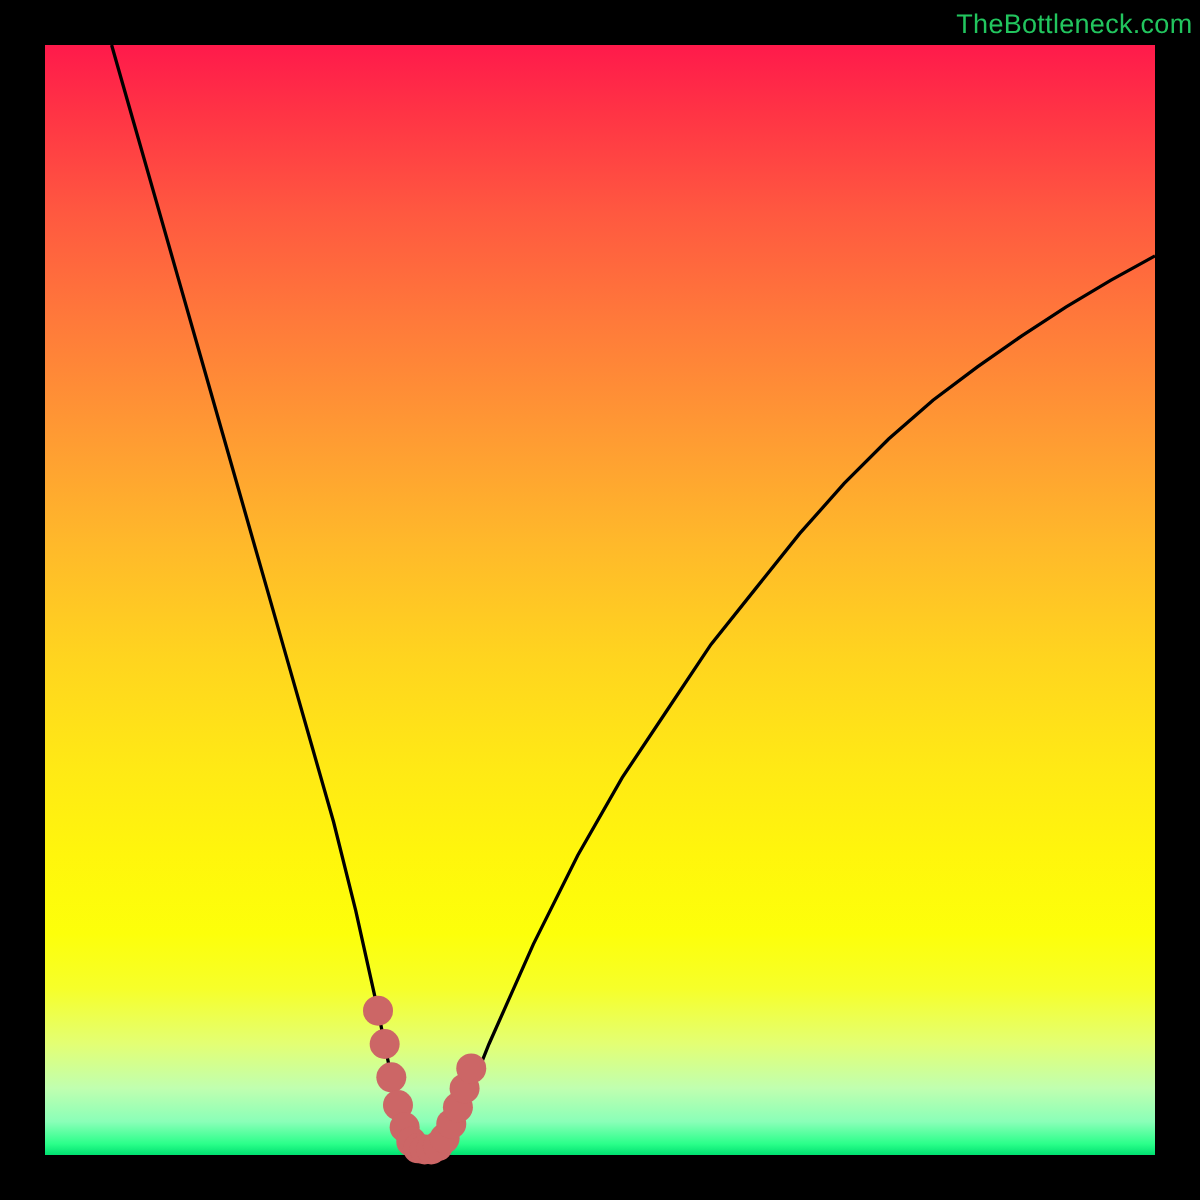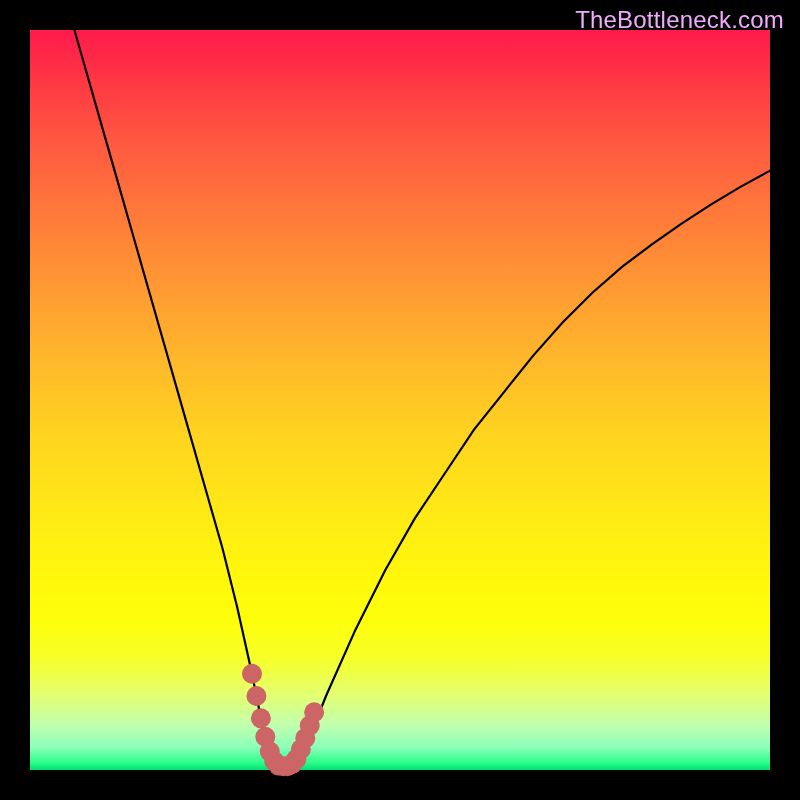--- a/index.html
+++ b/index.html
@@ -39,23 +39,23 @@
       #f6ff2a 85%,
       #e3ff74 90%,
       #c0ffb0 94%,
       #8affb8 97%,
       #2bff8a 99%,
       #00e070 100%);
   }
   .watermark {
     position: absolute;
     top: 6px;
-    right: 16px;
-    color: #f0abfc;
-    font-size: 24px;
+    right: 5px;
+    color: #22c55e;
+    font-size: 18px;
     font-weight: 500;
     letter-spacing: 0.2px;
     user-select: none;
   }
   svg.curve {
     position: absolute;
     left: 0;
     top: 0;
     width: 740px;
     height: 740px;

